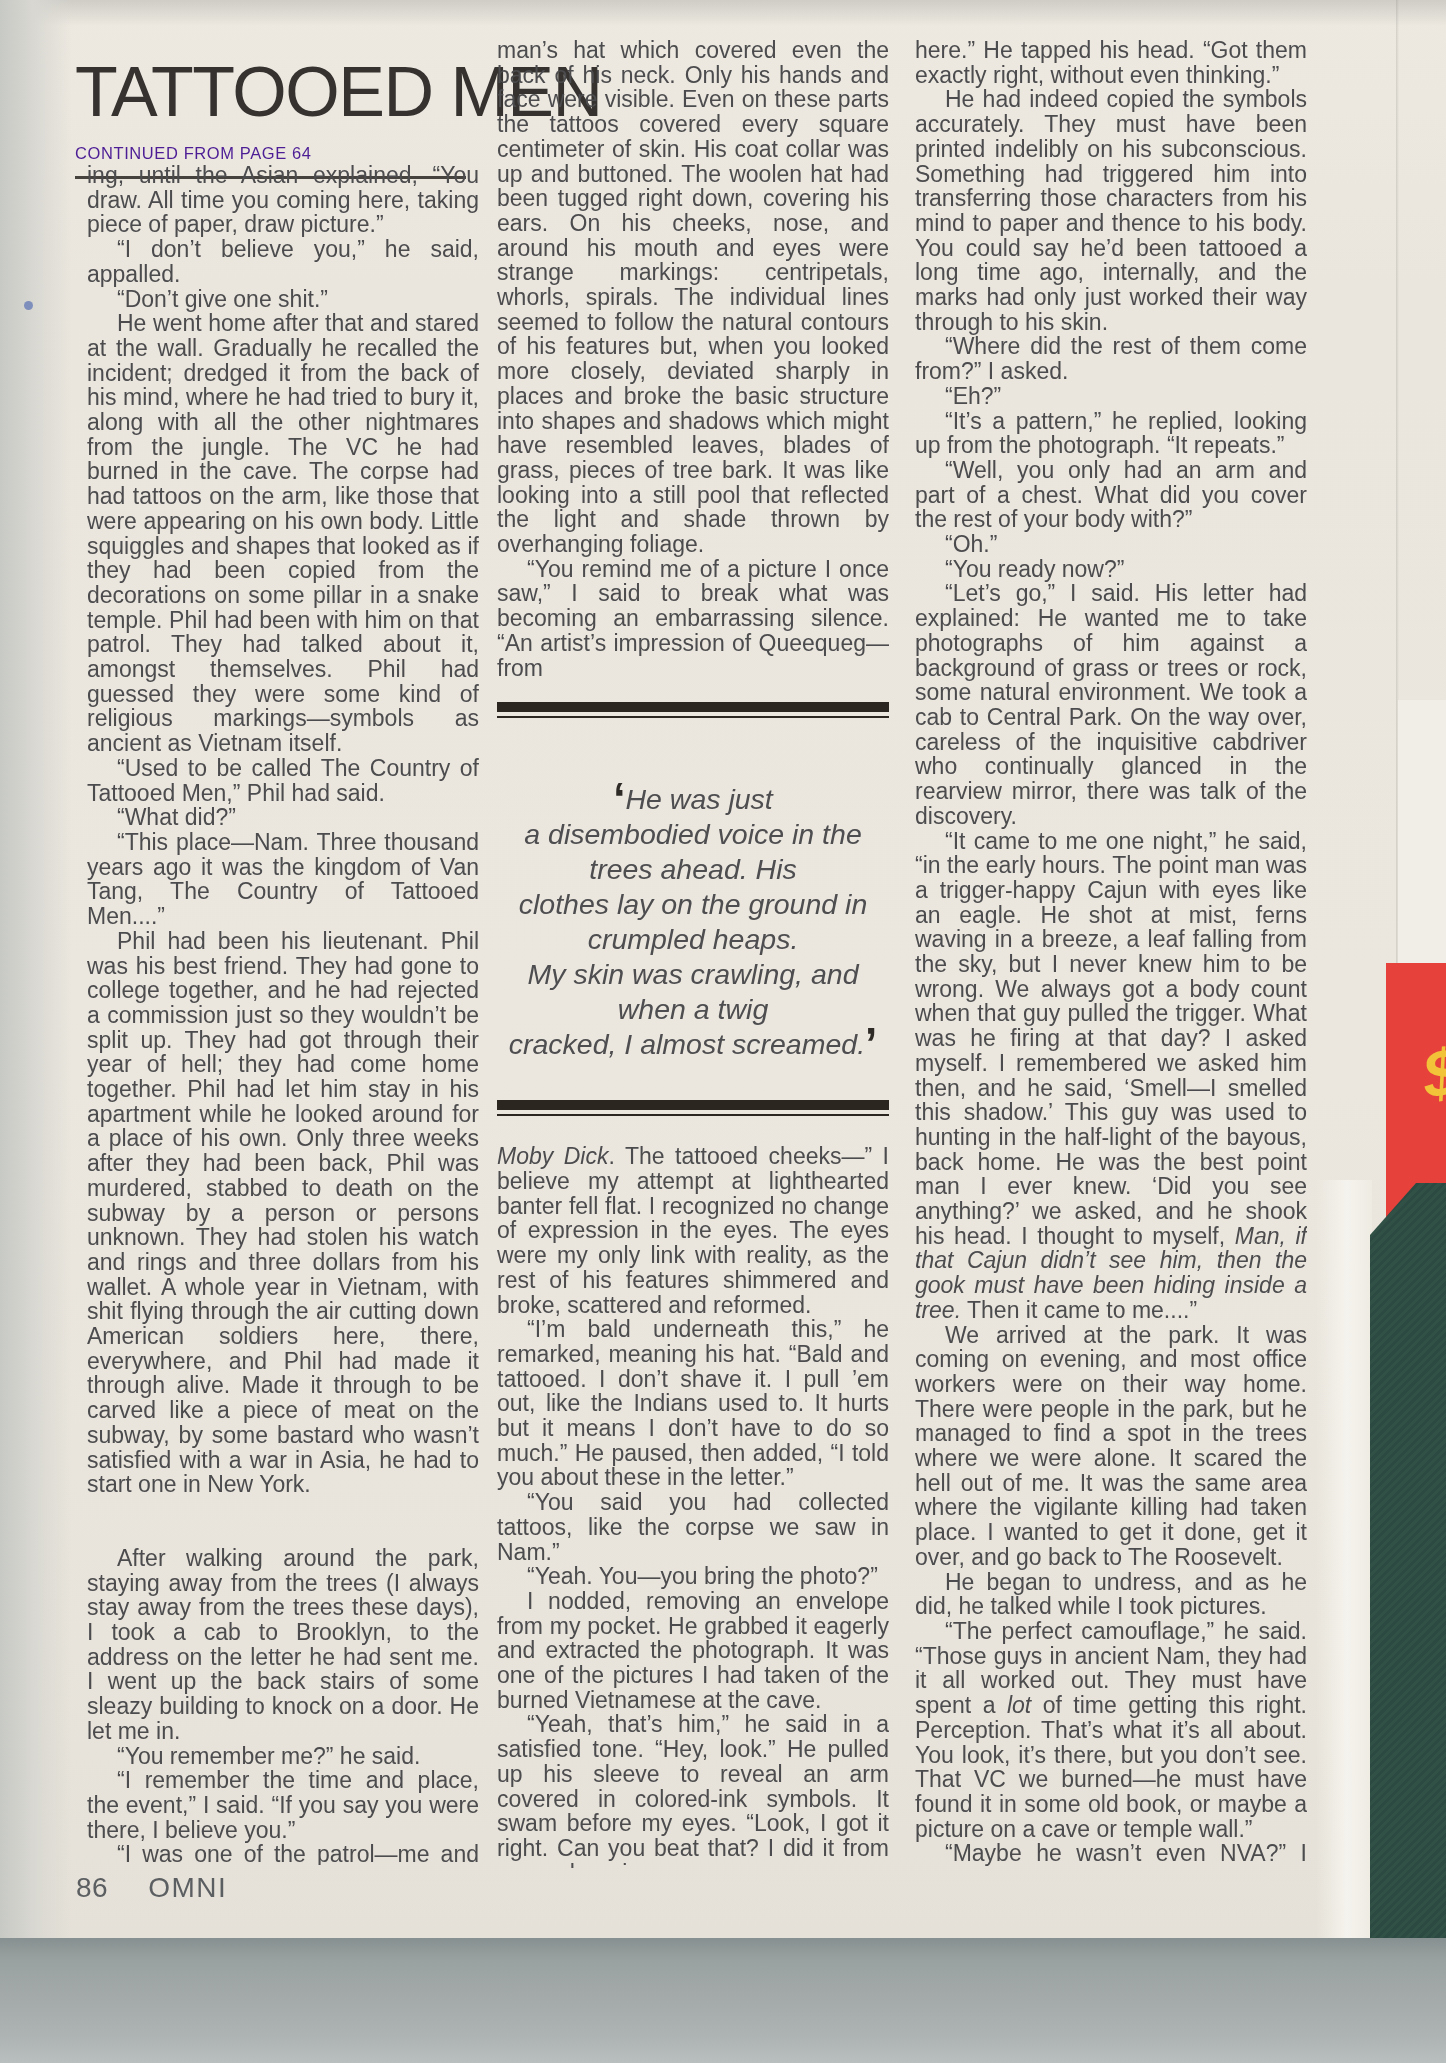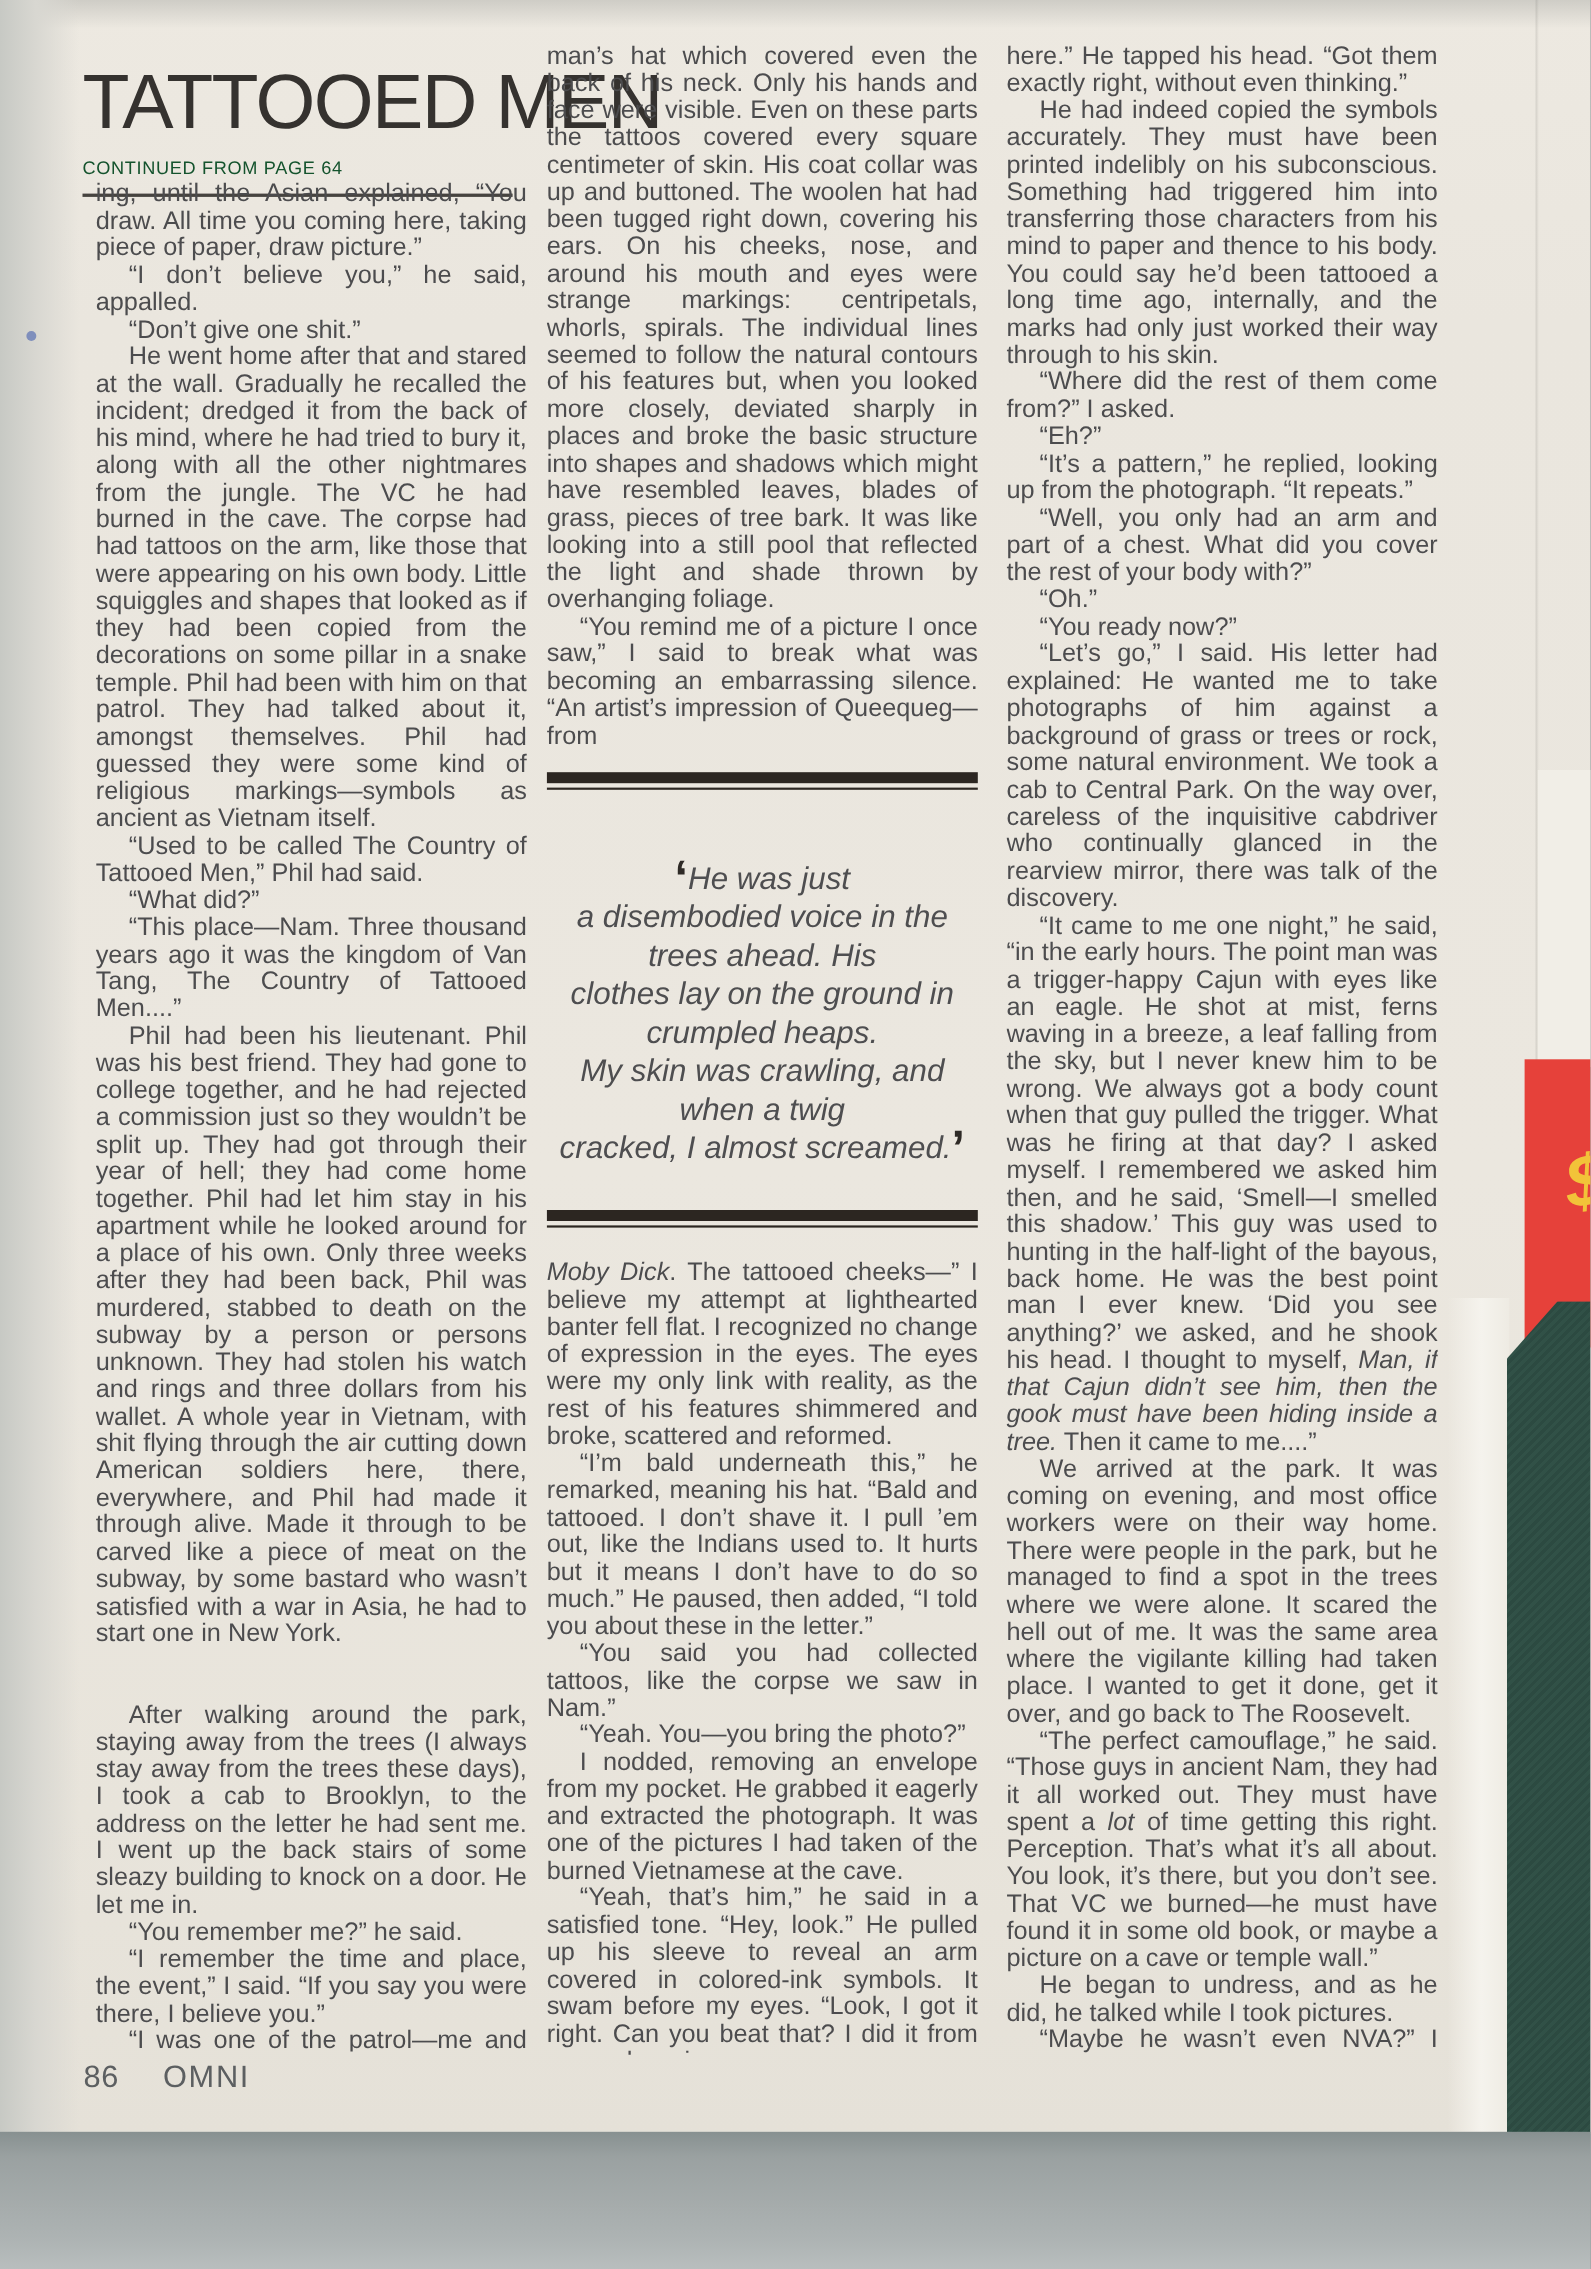--- a/index.html
+++ b/index.html
@@ -27,21 +27,21 @@
   .green-block{position:absolute;left:1370px;top:1183px;width:76px;height:757px;
     background:repeating-linear-gradient(135deg,#315147 0 3px,#2c4a41 3px 6px);
     clip-path:polygon(0 52px,46px 0,100% 0,100% 100%,0 100%);}
   .bottom-strip{position:absolute;left:0;top:1938px;width:1446px;height:125px;
     background:linear-gradient(180deg,#879090 0%,#9aa1a1 18%,#a6acac 55%,#aeb4b4 80%,#b9bebe 100%);}
   .speck{position:absolute;left:24px;top:301px;width:9px;height:9px;border-radius:50%;
     background:#6277b5;opacity:.75;}
 
   .masthead{position:absolute;left:75px;top:52px;width:392px;}
   .title{font-size:70px;letter-spacing:-1.5px;color:#35322f;white-space:nowrap;}
-  .subtitle{margin-top:12px;font-size:16.5px;letter-spacing:.6px;color:#14532d;}
+  .subtitle{margin-top:12px;font-size:16.5px;letter-spacing:.6px;color:#4c1d95;}
   .rule{margin-top:13px;height:3px;background:#46433f;width:391px;}
 
   .col{position:absolute;width:392px;font-size:23px;line-height:24.7px;color:#4c4c4e;
     text-align:justify;overflow:hidden;}
   #col1{left:75px;top:163px;height:1702px;margin-left:12px;}
   #col2{left:497px;top:38px;height:1830px;}
   #col3{left:915px;top:38px;height:1830px;}
   p.para{margin:0;}
   p.ind{text-indent:30px;}
   p.sp{margin-top:49px;}
@@ -129,20 +129,20 @@
     <p class="para ind"><span>He had indeed copied the symbols accurately. They must have been printed indelibly on his subconscious. Something had triggered him into transferring those characters from his mind to paper and thence to his body. You could say he’d been tattooed a long time ago, internally, and the marks had only just worked their way through to his skin.</span></p>
     <p class="para ind"><span>“Where did the rest of them come from?” I asked.</span></p>
     <p class="para ind"><span>“Eh?”</span></p>
     <p class="para ind"><span>“It’s a pattern,” he replied, looking up from the photograph. “It repeats.”</span></p>
     <p class="para ind"><span>“Well, you only had an arm and part of a chest. What did you cover the rest of your body with?”</span></p>
     <p class="para ind"><span>“Oh.”</span></p>
     <p class="para ind"><span>“You ready now?”</span></p>
     <p class="para ind"><span>“Let’s go,” I said. His letter had explained: He wanted me to take photographs of him against a background of grass or trees or rock, some natural environment. We took a cab to Central Park. On the way over, careless of the inquisitive cabdriver who continually glanced in the rearview mirror, there was talk of the discovery.</span></p>
     <p class="para ind"><span>“It came to me one night,” he said, “in the early hours. The point man was a trigger-happy Cajun with eyes like an eagle. He shot at mist, ferns waving in a breeze, a leaf falling from the sky, but I never knew him to be wrong. We always got a body count when that guy pulled the trigger. What was he firing at that day? I asked myself. I remembered we asked him then, and he said, ‘Smell—I smelled this shadow.’ This guy was used to hunting in the half-light of the bayous, back home. He was the best point man I ever knew. ‘Did you see anything?’ we asked, and he shook his head. I thought to myself, </span><i>Man, if that Cajun didn’t see him, then the gook must have been hiding inside a tree.</i><span> Then it came to me....”</span></p>
     <p class="para ind"><span>We arrived at the park. It was coming on evening, and most office workers were on their way home. There were people in the park, but he managed to find a spot in the trees where we were alone. It scared the hell out of me. It was the same area where the vigilante killing had taken place. I wanted to get it done, get it over, and go back to The Roosevelt.</span></p>
+    <p class="para ind"><span>He began to undress, and as he did, he talked while I took pictures.</span></p>
     <p class="para ind"><span>“The perfect camouflage,” he said. “Those guys in ancient Nam, they had it all worked out. They must have spent a </span><i>lot</i><span> of time getting this right. Perception. That’s what it’s all about. You look, it’s there, but you don’t see. That VC we burned—he must have found it in some old book, or maybe a picture on a cave or temple wall.”</span></p>
-    <p class="para ind"><span>He began to undress, and as he did, he talked while I took pictures.</span></p>
     <p class="para ind"><span>“Maybe he wasn’t even NVA?” I said, the camera clicking rapidly.</span></p>
   </div>
 
 <div class="footer">
   <span>86</span><span class="mag">OMNI</span>
 </div>
 
 </body></html>

